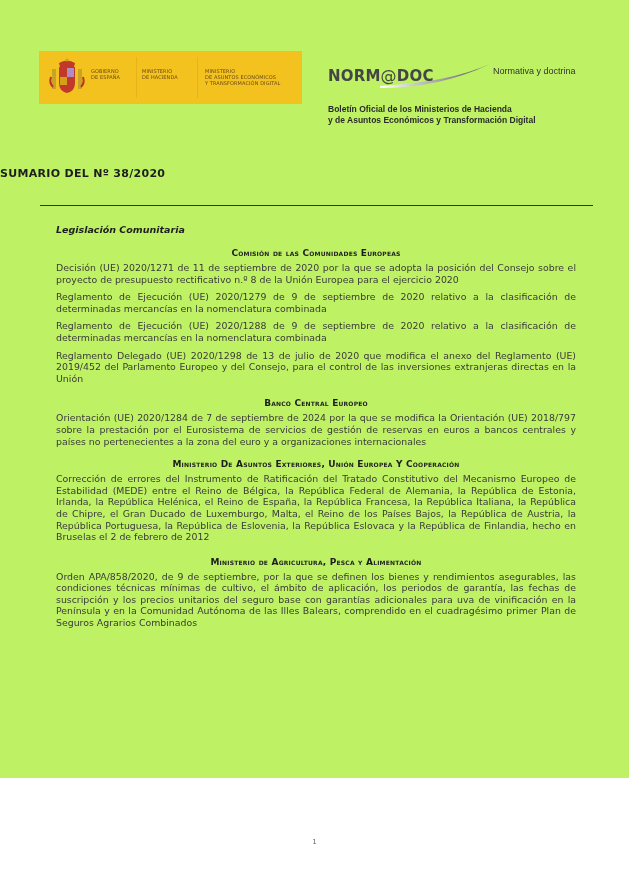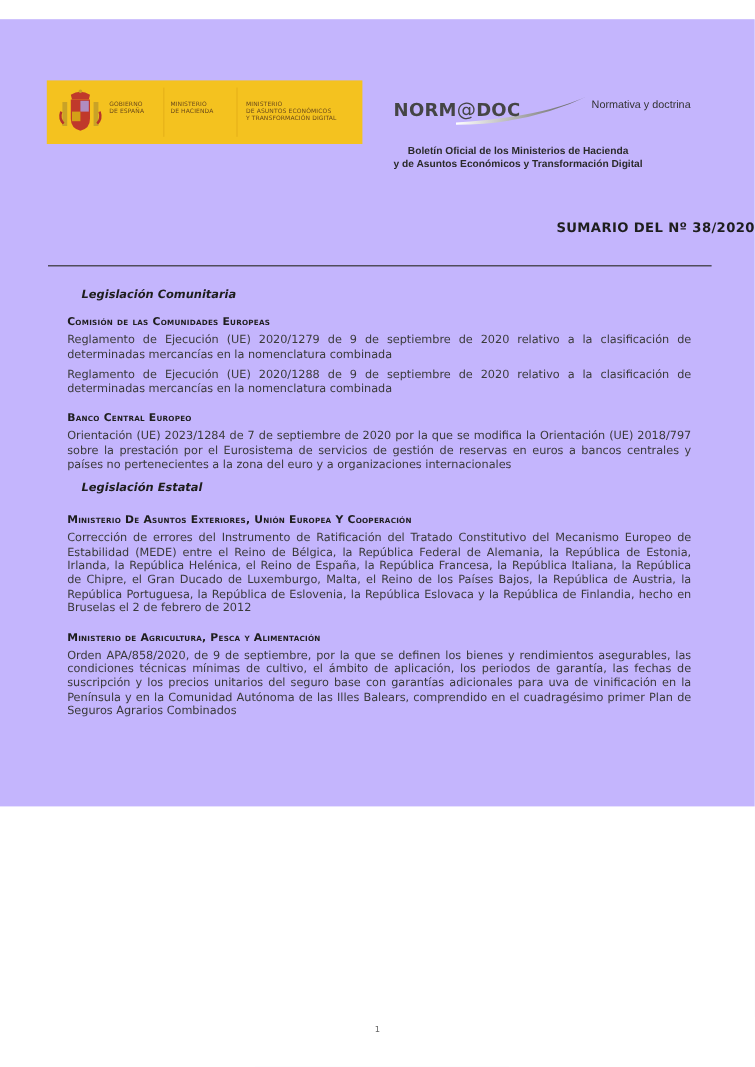--- a/index.html
+++ b/index.html
@@ -1,44 +1,44 @@
 <!DOCTYPE html>
 <html><head>
 <meta charset="utf-8">
 <style>
   html, body { margin: 0; padding: 0; background: #ffffff; }
   body { width: 629px; height: 889px; position: relative; overflow: hidden;
          font-family: "DejaVu Sans", sans-serif; color: #2b2b2b; }
-  .page { position: absolute; left: 0; top: 16px; width: 629px; height: 656px; background: #c4b5fd; }
+  .page { position: absolute; left: 0; top: 0; width: 629px; height: 778px; background: #bef264; }
 
   
   .gov-band { position: absolute; left: 39px; top: 51px; width: 263px; height: 53px; background: #f4c21f; }
   .gov-shield { position: absolute; left: 8px; top: 6px; width: 40px; height: 40px; }
   .gov-text { position: absolute; top: 17px; font-size: 5px; line-height: 6px; color: #6b4a1a; letter-spacing: 0.1px; text-transform: uppercase; }
   .gov-t1 { left: 52px; }
   .gov-t2 { left: 103px; }
   .gov-t3 { left: 166px; }
   .gov-divider { position: absolute; top: 6px; width: 1px; height: 41px; background: #e7b21a; }
 
   
   .normadoc { position: absolute; left: 328px; top: 66px; font-size: 15px; font-weight: bold; color: #454545; letter-spacing: 0.2px; }
   .normadoc .at { font-weight: normal; font-size: 16px; }
   .swoosh { position: absolute; left: 360px; top: 60px; width: 135px; height: 30px; }
   .normativa { position: absolute; left: 493px; top: 66px; font-size: 9px; color: #333; font-family: Liberation Sans, sans-serif; }
-  .boletin { position: absolute; left: 328px; top: 104px; font-size: 8.5px; font-weight: bold; line-height: 11px; color: #2b2b2b; font-family: "Liberation Sans", sans-serif; text-align: center; }
+  .boletin { position: absolute; left: 328px; top: 104px; font-size: 8.5px; font-weight: bold; line-height: 11px; color: #2b2b2b; font-family: "Liberation Sans", sans-serif; }
 
   
-  .title { position: absolute; left: 0; width: 629px; top: 167px; text-align: right; font-size: 11px; font-weight: bold; color: #1e1e1e; letter-spacing: 0.3px; }
+  .title { position: absolute; left: 0; width: 629px; top: 167px; text-align: left; font-size: 11px; font-weight: bold; color: #1e1e1e; letter-spacing: 0.3px; }
   .hr { position: absolute; left: 40px; width: 553px; top: 205px; height: 1px; background: #333; }
 
   .content { position: absolute; left: 56px; top: 224px; width: 520px; }
   .section-head { font-size: 11px; font-weight: bold; color: #1e1e1e; margin: 0 0 10px 0; letter-spacing: 0.2px; }
   .section-head .num { display: inline-block; width: 22px; }
-  .sub-head { font-size: 9.5px; font-weight: bold; font-style: italic; color: #1e1e1e; margin: 0 0 13px 12px; }
-  .org { font-size: 9px; font-weight: bold; font-variant: small-caps; color: #1e1e1e; margin: 0 0 4px 0; letter-spacing: 0.2px; }
+  .sub-head { font-size: 9.5px; font-weight: bold; font-style: italic; color: #1e1e1e; margin: 0 0 13px 0; }
+  .org { font-size: 9px; font-weight: bold; font-variant: small-caps; color: #1e1e1e; margin: 0 0 4px 0; letter-spacing: 0.2px; text-align: center; }
   .entry { font-size: 9.4px; line-height: 11.6px; color: #3a3a3a; text-align: justify; margin: 0 0 6px 0; }
   .gap-org { height: 8px; }
   .page-num { position: absolute; left: 0; width: 629px; top: 838px; text-align: center; font-size: 7px; color: #666; }
 </style>
 </head>
 <body>
 
 <div class="page">
 
   <div class="gov-band">
@@ -90,29 +90,30 @@
   </div>
 
   <div class="title">SUMARIO DEL Nº 38/2020</div>
   <div class="hr"></div>
 
   <div class="content">
 
     <div class="sub-head">Legislación Comunitaria</div>
 
     <div class="org">Comisión de las Comunidades Europeas</div>
+    <div class="entry">Decisión (UE) 2020/1271 de 11 de septiembre de 2020 por la que se adopta la posición del Consejo sobre el proyecto de presupuesto rectificativo n.º 8 de la Unión Europea para el ejercicio 2020</div>
     <div class="entry">Reglamento de Ejecución (UE) 2020/1279 de 9 de septiembre de 2020 relativo a la clasificación de determinadas mercancías en la nomenclatura combinada</div>
     <div class="entry">Reglamento de Ejecución (UE) 2020/1288 de 9 de septiembre de 2020 relativo a la clasificación de determinadas mercancías en la nomenclatura combinada</div>
+    <div class="entry">Reglamento Delegado (UE) 2020/1298 de 13 de julio de 2020 que modifica el anexo del Reglamento (UE) 2019/452 del Parlamento Europeo y del Consejo, para el control de las inversiones extranjeras directas en la Unión</div>
 
     <div class="gap-org"></div>
     <div class="org">Banco Central Europeo</div>
-    <div class="entry">Orientación (UE) 2023/1284 de 7 de septiembre de 2020 por la que se modifica la Orientación (UE) 2018/797 sobre la prestación por el Eurosistema de servicios de gestión de reservas en euros a bancos centrales y países no pertenecientes a la zona del euro y a organizaciones internacionales</div>
+    <div class="entry">Orientación (UE) 2020/1284 de 7 de septiembre de 2024 por la que se modifica la Orientación (UE) 2018/797 sobre la prestación por el Eurosistema de servicios de gestión de reservas en euros a bancos centrales y países no pertenecientes a la zona del euro y a organizaciones internacionales</div>
 
     <div class="gap-org" style="height:2px"></div>
-    <div class="sub-head">Legislación Estatal</div>
 
     <div class="gap-org" style="height:4px"></div>
     <div class="org">Ministerio De Asuntos Exteriores, Unión Europea Y Cooperación</div>
     <div class="entry">Corrección de errores del Instrumento de Ratificación del Tratado Constitutivo del Mecanismo Europeo de Estabilidad (MEDE) entre el Reino de Bélgica, la República Federal de Alemania, la República de Estonia, Irlanda, la República Helénica, el Reino de España, la República Francesa, la República Italiana, la República de Chipre, el Gran Ducado de Luxemburgo, Malta, el Reino de los Países Bajos, la República de Austria, la República Portuguesa, la República de Eslovenia, la República Eslovaca y la República de Finlandia, hecho en Bruselas el 2 de febrero de 2012</div>
 
     <div class="gap-org"></div>
     <div class="org">Ministerio de Agricultura, Pesca y Alimentación</div>
     <div class="entry">Orden APA/858/2020, de 9 de septiembre, por la que se definen los bienes y rendimientos asegurables, las condiciones técnicas mínimas de cultivo, el ámbito de aplicación, los periodos de garantía, las fechas de suscripción y los precios unitarios del seguro base con garantías adicionales para uva de vinificación en la Península y en la Comunidad Autónoma de las Illes Balears, comprendido en el cuadragésimo primer Plan de Seguros Agrarios Combinados</div>
   </div>
 

